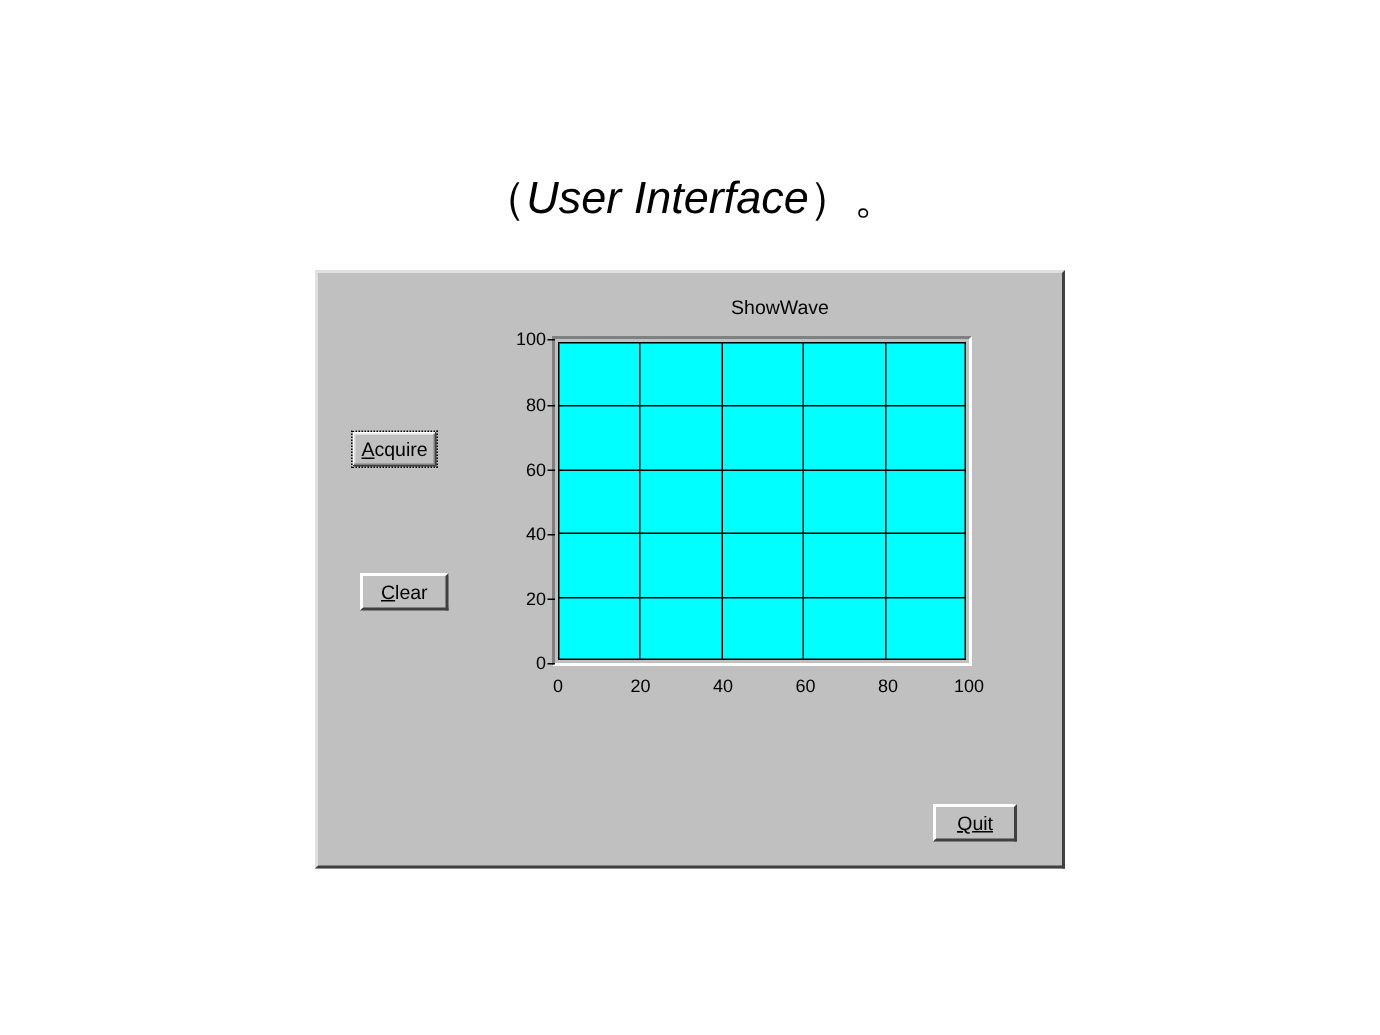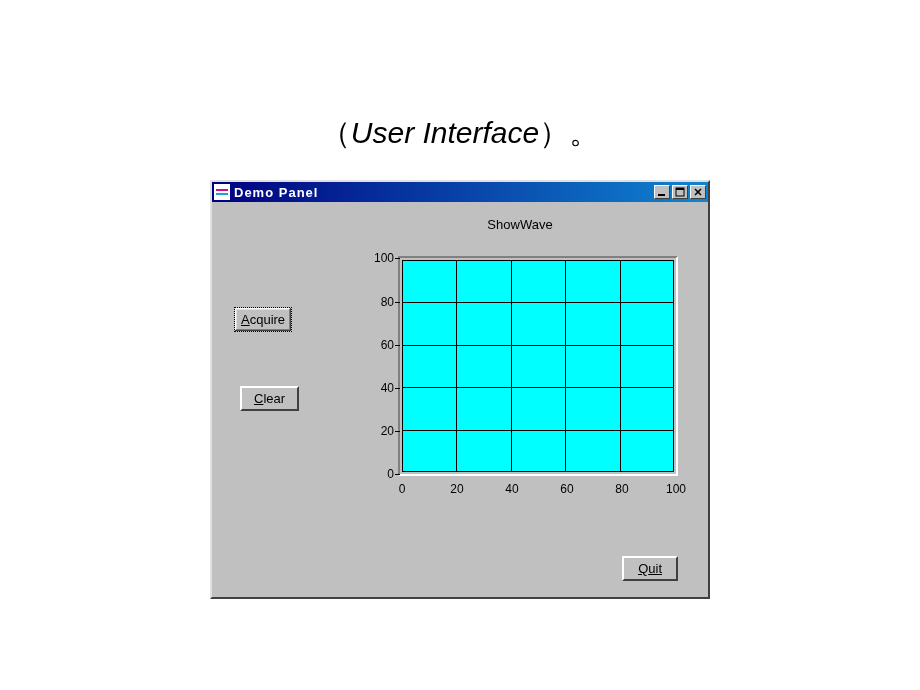--- a/index.html
+++ b/index.html
@@ -81,25 +81,24 @@
     }
     .graph-title {
       text-align: center;
       font-family: "MS Sans Serif", Tahoma, sans-serif;
       font-size: 13px;
       margin-left: 120px;
       margin-bottom: 4px;
     }
     .graph-area {
       position: absolute;
-      left: 156px;
+      left: 126px;
       top: 42px;
       width: 320px;
       height: 250px;
-      margin-top: 12px;
     }
     .plot-wrap {
       position: absolute;
       left: 30px;
       top: 0;
       width: 280px;
       height: 220px;
       border: 2px solid;
       border-color: #808080 #fff #fff #808080;
       padding: 2px;
@@ -154,56 +153,34 @@
       text-align: center;
       padding: 3px 8px;
       cursor: pointer;
     }
     .btn-acquire {
       left: 22px; top: 105px;
       border: 1px dotted #000;
       box-shadow: inset -1px -1px 0 #404040, inset 1px 1px 0 #fff, inset -2px -2px 0 #808080, inset 2px 2px 0 #dfdfdf;
       padding: 4px 6px;
     }
-    .btn-clear { left: 28px; top: 184px; padding: 3px 12px; }
+    .btn-clear { left: 28px; top: 200px; padding: 3px 12px; }
     .btn-quit { right: 30px; bottom: 16px; padding: 3px 14px; text-decoration: underline; }
     .btn .ul { text-decoration: underline; }
   </style>
 </head>
 <body>
 
 <div class="heading">
   <br>
   <br>
   <span>（</span><span class="ui-en">User Interface</span><span>）。</span>
 </div>
 
 <div class="window">
-  <div class="titlebar">
-    <div class="titlebar-icon"></div>
-    <div class="titlebar-title">Demo Panel</div>
-    <div class="titlebar-controls">
-      <div class="tb-btn">
-        <svg viewBox="0 0 10 10">
-            <rect x="1" y="7" width="7" height="2" fill="#000"></rect>
-          </svg>
-      </div>
-      <div class="tb-btn">
-        <svg viewBox="0 0 10 10">
-            <rect x="1" y="1" width="8" height="8" fill="none" stroke="#000" stroke-width="1"></rect>
-            <rect x="1" y="1" width="8" height="2" fill="#000"></rect>
-          </svg>
-      </div>
-      <div class="tb-btn">
-        <svg viewBox="0 0 10 10">
-            <path d="M2 2 L8 8 M8 2 L2 8" stroke="#000" stroke-width="1.5"></path>
-          </svg>
-      </div>
-    </div>
-  </div>
   <div class="window-body">
     <div class="graph-title">ShowWave</div>
 
     <div class="graph-area">
       <div class="plot-wrap">
         <div class="plot">
           <div class="grid-line-h" style="top:0%"></div>
           <div class="grid-line-h" style="top:20%"></div>
           <div class="grid-line-h" style="top:40%"></div>
           <div class="grid-line-h" style="top:60%"></div>

